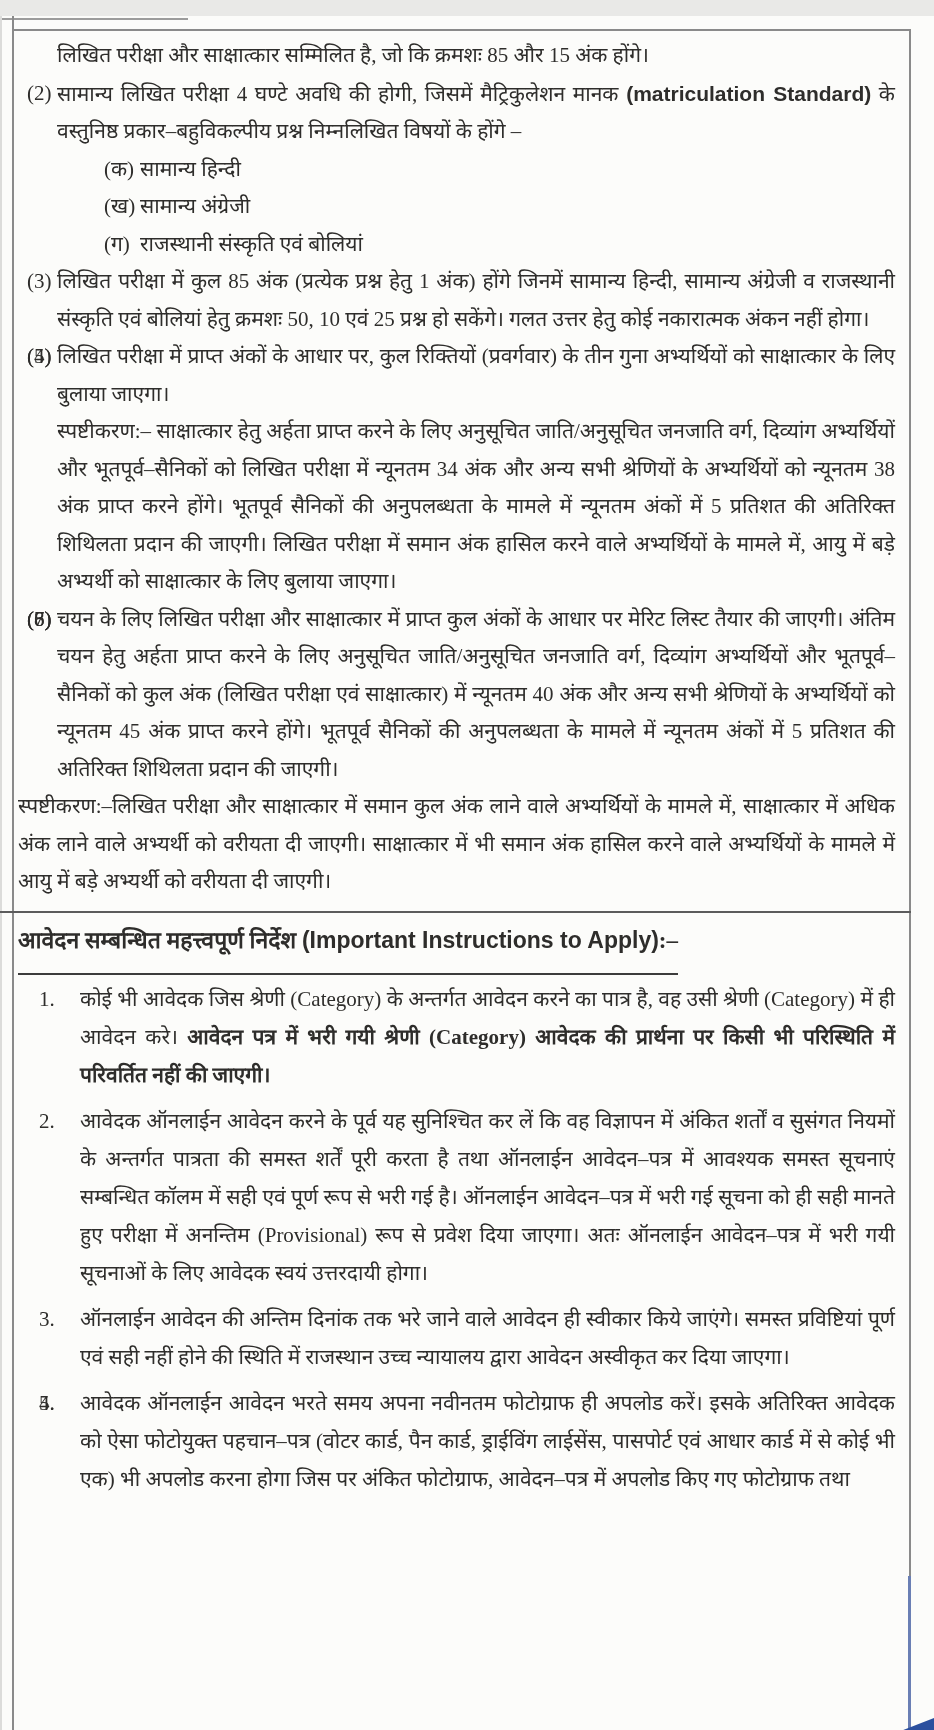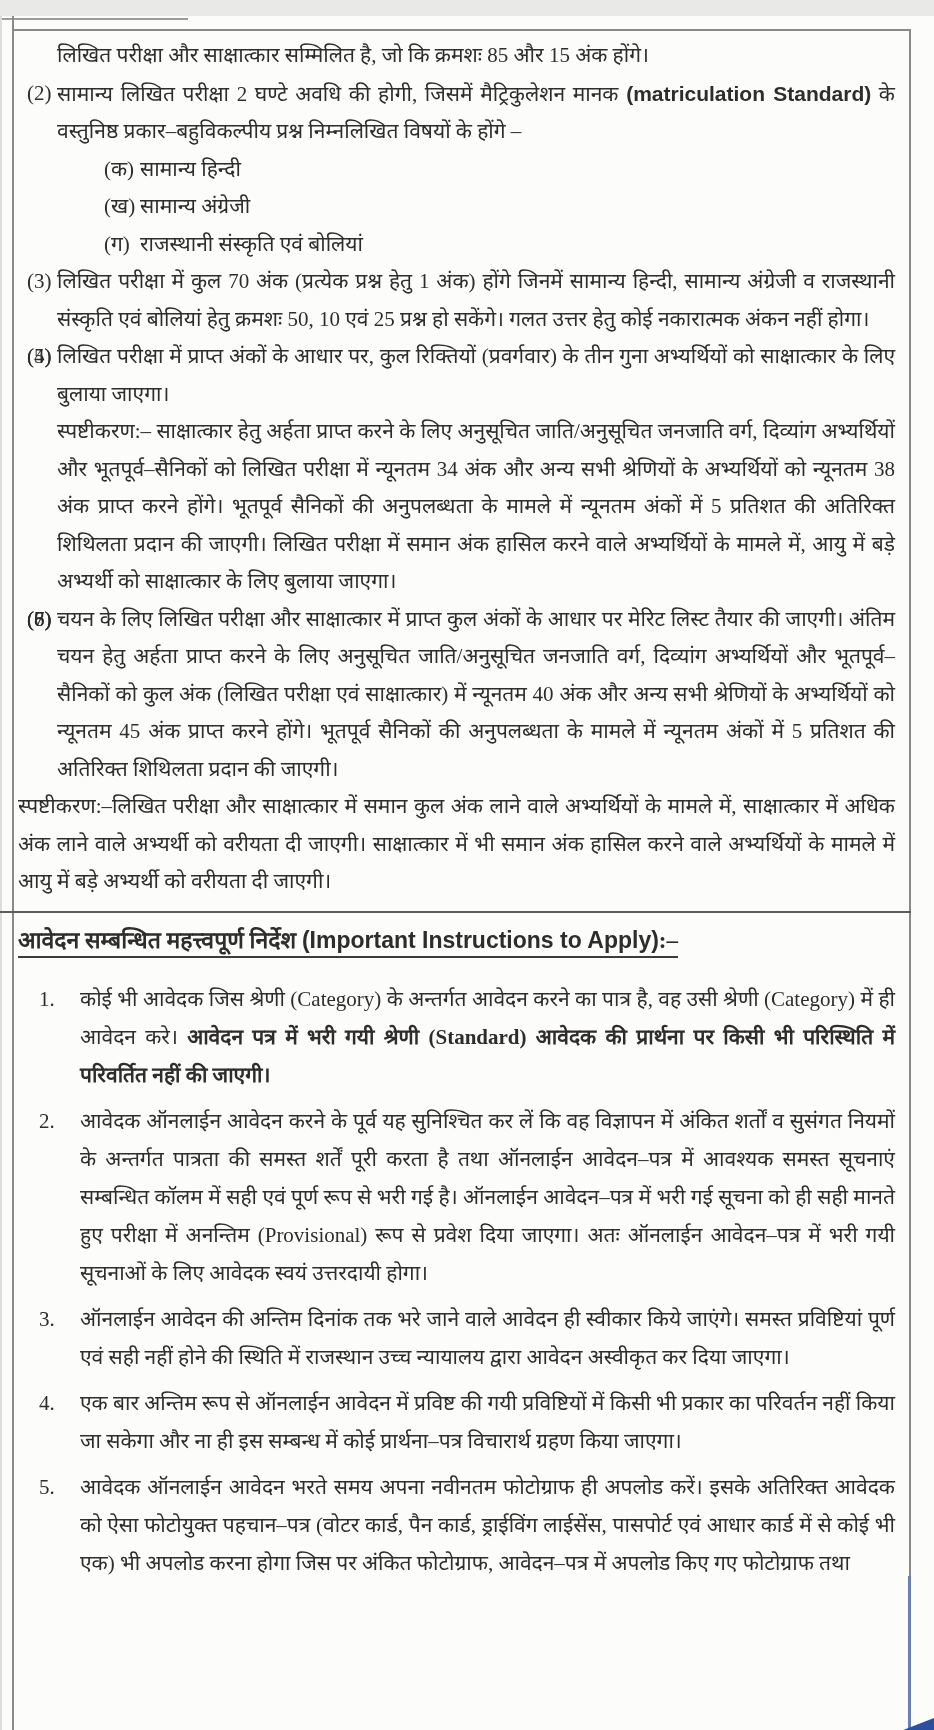--- a/index.html
+++ b/index.html
@@ -28,21 +28,21 @@
   .subject{padding-left:122px;text-align:left;}
   .subject > .num{position:absolute;left:86px;top:0;}
   .indent{padding-left:39px;}
 
   .latin{font-family:"Liberation Sans","DejaVu Sans",sans-serif;font-weight:bold;}
   .b{font-weight:bold;}
 
   .divider{margin:10px 0 0 -18px;width:911px;height:2px;background:#5c5c5c;}
 
   .heading{margin-top:6px;font-size:23px;font-weight:bold;line-height:42px;text-align:left;}
-  .heading .underline{border-bottom:2px solid #3c3c3c;padding-bottom:3px;}
+  .heading .underline{border-bottom:2px solid #3c3c3c;padding-bottom:20px;}
 
   .ins{position:relative;padding-left:62px;margin-top:8px;line-height:38px;}
   .ins > .num{position:absolute;left:21px;top:0;}
   .ins-first{margin-top:18px;}
 
   .swoosh{position:absolute;left:0;top:0;width:934px;height:1730px;pointer-events:none;}
 </style>
 </head>
 <body>
 
@@ -56,39 +56,39 @@
   <div class="line border-right-blue"></div>
 
   <div class="content">
 
     <div class="para hang">
       <span>लिखित परीक्षा और साक्षात्कार सम्मिलित है, जो कि क्रमशः 85 और 15 अंक होंगे।</span>
     </div>
 
     <div class="para hang">
       <span class="num">(2)</span>
-      <span><span>सामान्य लिखित परीक्षा 2 घण्टे अवधि की होगी, जिसमें मैट्रिकुलेशन मानक </span><span class="latin">(matriculation Standard)</span><span> के वस्तुनिष्ठ प्रकार–बहुविकल्पीय प्रश्न निम्नलिखित विषयों के होंगे –</span></span>
+      <span><span>सामान्य लिखित परीक्षा 4 घण्टे अवधि की होगी, जिसमें मैट्रिकुलेशन मानक </span><span class="latin">(matriculation Standard)</span><span> के वस्तुनिष्ठ प्रकार–बहुविकल्पीय प्रश्न निम्नलिखित विषयों के होंगे –</span></span>
     </div>
 
     <div class="para subject">
       <span class="num">(क)</span>
       <span>सामान्य हिन्दी</span>
     </div>
     <div class="para subject">
       <span class="num">(ख)</span>
       <span>सामान्य अंग्रेजी</span>
     </div>
     <div class="para subject">
       <span class="num">(ग)</span>
       <span>राजस्थानी संस्कृति एवं बोलियां</span>
     </div>
 
     <div class="para hang">
       <span class="num">(3)</span>
-      <span>लिखित परीक्षा में कुल 70 अंक (प्रत्येक प्रश्न हेतु 1 अंक) होंगे जिनमें सामान्य हिन्दी, सामान्य अंग्रेजी व राजस्थानी संस्कृति एवं बोलियां हेतु क्रमशः 50, 10 एवं 25 प्रश्न हो सकेंगे। गलत उत्तर हेतु कोई नकारात्मक अंकन नहीं होगा।</span>
+      <span>लिखित परीक्षा में कुल 85 अंक (प्रत्येक प्रश्न हेतु 1 अंक) होंगे जिनमें सामान्य हिन्दी, सामान्य अंग्रेजी व राजस्थानी संस्कृति एवं बोलियां हेतु क्रमशः 50, 10 एवं 25 प्रश्न हो सकेंगे। गलत उत्तर हेतु कोई नकारात्मक अंकन नहीं होगा।</span>
     </div>
 
     <div class="para hang">
       <span class="num">(4)</span>
     </div>
 
     <div class="para hang">
       <span class="num">(5)</span>
       <span>लिखित परीक्षा में प्राप्त अंकों के आधार पर, कुल रिक्तियों (प्रवर्गवार) के तीन गुना अभ्यर्थियों को साक्षात्कार के लिए बुलाया जाएगा।</span>
     </div>
@@ -115,36 +115,35 @@
     </div>
 
     <div class="divider"></div>
 
     <div class="heading">
       <span class="underline"><span>आवेदन सम्बन्धित महत्त्वपूर्ण निर्देश </span><span class="latin">(Important Instructions to Apply)</span><span>:–</span></span>
     </div>
 
     <div class="ins ins-first">
       <span class="num">1.</span>
-      <span><span>कोई भी आवेदक जिस श्रेणी (Category) के अन्तर्गत आवेदन करने का पात्र है, वह उसी श्रेणी (Category) में ही आवेदन करे। </span><span class="b">आवेदन पत्र में भरी गयी श्रेणी (Standard) आवेदक की प्रार्थना पर किसी भी परिस्थिति में परिवर्तित नहीं की जाएगी।</span></span>
+      <span><span>कोई भी आवेदक जिस श्रेणी (Category) के अन्तर्गत आवेदन करने का पात्र है, वह उसी श्रेणी (Category) में ही आवेदन करे। </span><span class="b">आवेदन पत्र में भरी गयी श्रेणी (Category) आवेदक की प्रार्थना पर किसी भी परिस्थिति में परिवर्तित नहीं की जाएगी।</span></span>
     </div>
 
     <div class="ins">
       <span class="num">2.</span>
       <span>आवेदक ऑनलाईन आवेदन करने के पूर्व यह सुनिश्चित कर लें कि वह विज्ञापन में अंकित शर्तों व सुसंगत नियमों के अन्तर्गत पात्रता की समस्त शर्तें पूरी करता है तथा ऑनलाईन आवेदन–पत्र में आवश्यक समस्त सूचनाएं सम्बन्धित कॉलम में सही एवं पूर्ण रूप से भरी गई है। ऑनलाईन आवेदन–पत्र में भरी गई सूचना को ही सही मानते हुए परीक्षा में अनन्तिम (Provisional) रूप से प्रवेश दिया जाएगा। अतः ऑनलाईन आवेदन–पत्र में भरी गयी सूचनाओं के लिए आवेदक स्वयं उत्तरदायी होगा।</span>
     </div>
 
     <div class="ins">
       <span class="num">3.</span>
       <span>ऑनलाईन आवेदन की अन्तिम दिनांक तक भरे जाने वाले आवेदन ही स्वीकार किये जाएंगे। समस्त प्रविष्टियां पूर्ण एवं सही नहीं होने की स्थिति में राजस्थान उच्च न्यायालय द्वारा आवेदन अस्वीकृत कर दिया जाएगा।</span>
     </div>
 
     <div class="ins">
       <span class="num">4.</span>
-      <span>एक बार अन्तिम रूप से ऑनलाईन आवेदन में प्रविष्ट की गयी प्रविष्टियों में किसी भी प्रकार का परिवर्तन नहीं किया जा सकेगा और ना ही इस सम्बन्ध में कोई प्रार्थना–पत्र विचारार्थ ग्रहण किया जाएगा।</span>
     </div>
 
     <div class="ins">
       <span class="num">5.</span>
       <span>आवेदक ऑनलाईन आवेदन भरते समय अपना नवीनतम फोटोग्राफ ही अपलोड करें। इसके अतिरिक्त आवेदक को ऐसा फोटोयुक्त पहचान–पत्र (वोटर कार्ड, पैन कार्ड, ड्राईविंग लाईसेंस, पासपोर्ट एवं आधार कार्ड में से कोई भी एक) भी अपलोड करना होगा जिस पर अंकित फोटोग्राफ, आवेदन–पत्र में अपलोड किए गए फोटोग्राफ तथा</span>
     </div>
 
   </div>
 
   <svg class="swoosh" viewBox="0 0 934 1730" xmlns="http://www.w3.org/2000/svg">

